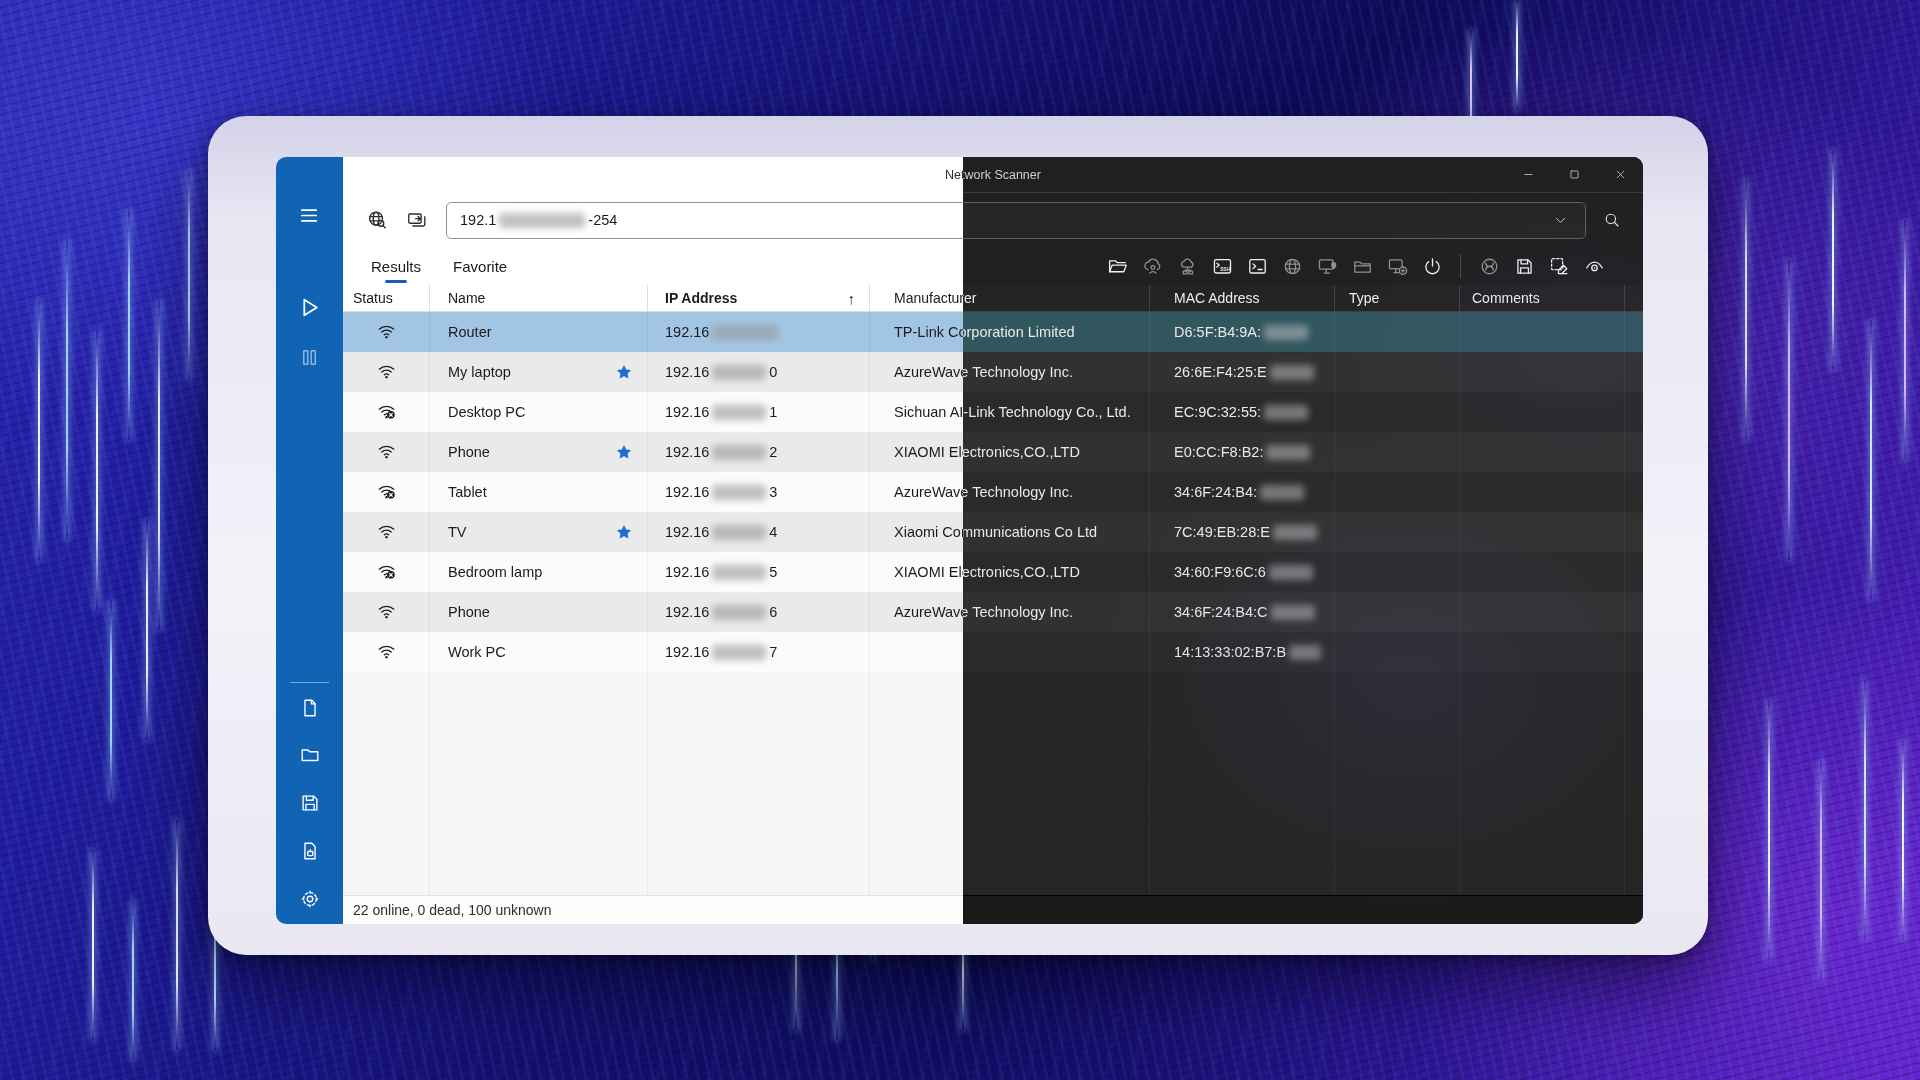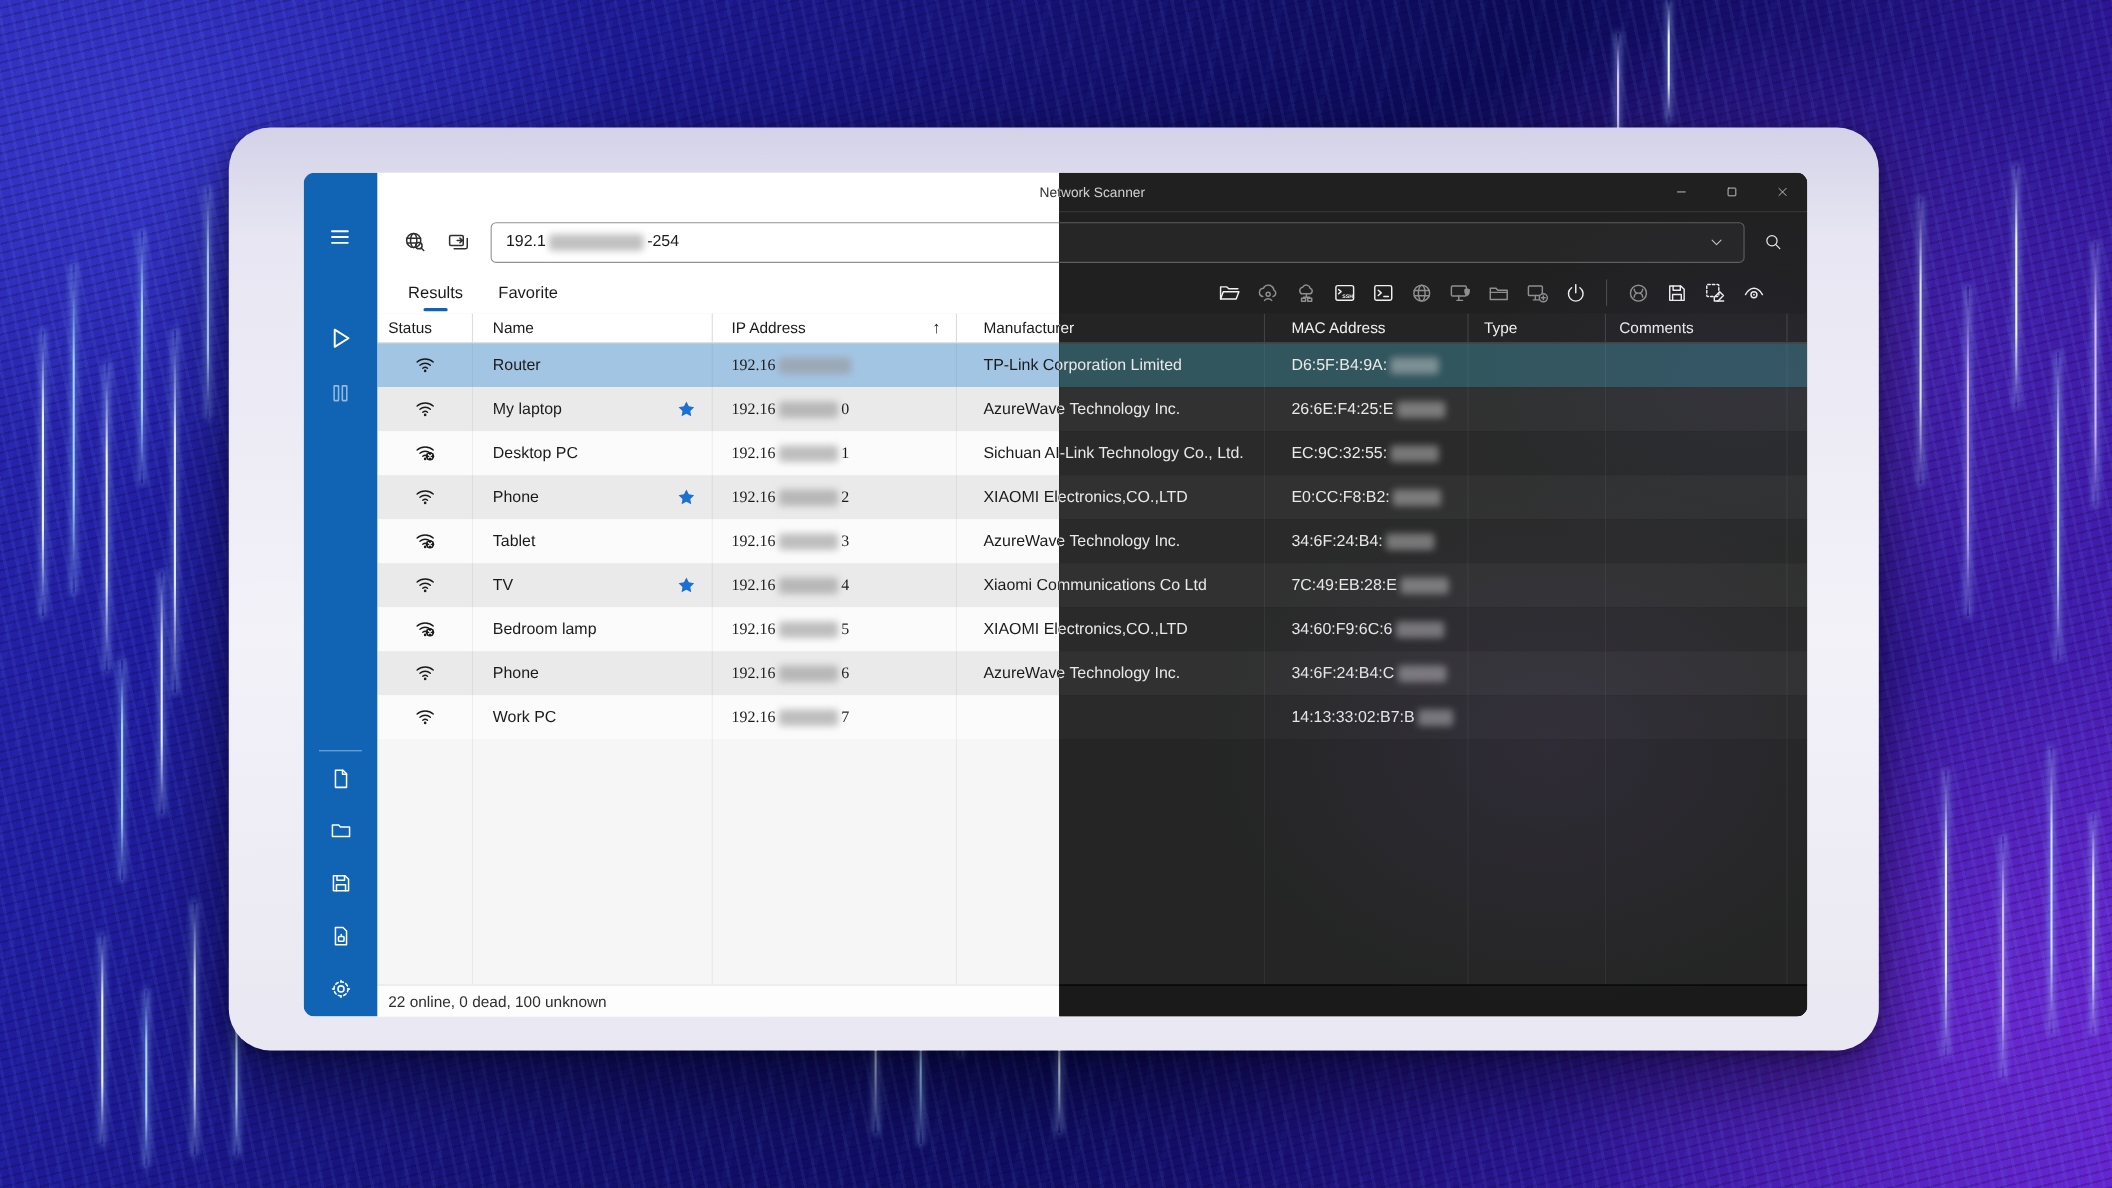--- a/index.html
+++ b/index.html
@@ -102,41 +102,41 @@
   .act-sep { width:1px; height:24px; background:rgba(128,128,128,.45); margin:0 6px; }
 
   
   .grid { flex:1; display:flex; flex-direction:column; overflow:hidden; background:var(--fillerbg); }
   .cols { display:grid; grid-template-columns:87px 218px 222px 280px 185px 125px 165px 1fr; }
   .grid-header { height:27px; flex:none; background:var(--hdrbg); color:var(--hdrtext);
     border-bottom:1px solid var(--hdrline); }
   .hcell { display:flex; align-items:center; font-size:14px; border-right:1px solid var(--hdrline); padding-left:18px; cursor:pointer; overflow:hidden; white-space:nowrap; }
   .hcell:last-child { border-right:none; }
   .hcell.c-status { padding-left:10px; }
-  .hcell.c-ip { padding-left:17px; }
+  .hcell.c-ip { padding-left:17px;font-weight:bold; }
   .hcell.c-manu, .hcell.c-mac { padding-left:24px; }
   .hcell.c-type { padding-left:14px; }
   .hcell.c-comments { padding-left:12px; }
   .sort-arrow { margin-left:auto; margin-right:14px; font-size:15px; color:var(--hdrtext); }
 
   .grid-row { height:40px; flex:none; background:var(--rowbg); color:var(--text); cursor:pointer; }
   .grid-row.alt { background:var(--stripe); }
   .theme-light .grid-row { background:#fbfbfb; }
   .theme-light .grid-row.alt { background:#eaeaea; }
   .theme-dark .grid-row { background:#292a29; }
   .theme-dark .grid-row.alt { background:#303130; }
   .grid-row.selected, .theme-light .grid-row.selected { background:var(--sel); }
   .theme-dark .grid-row.selected { background:var(--sel); }
   .cell { display:flex; align-items:center; border-right:1px solid var(--cellline); overflow:hidden; white-space:nowrap; font-size:14.5px; }
   .cell:last-child { border-right:none; }
   .cell.c-status { justify-content:center; }
   .cell.c-status svg { width:23px; height:20px; }
   .cell.c-name { padding:0 14px 0 18px; }
   .cell.c-name .star { margin-left:auto; width:18px; height:18px; flex:none; }
-  .cell.c-ip { padding-left:17px;font-family:Liberation Serif, serif; }
+  .cell.c-ip { padding-left:17px; }
   .cell.c-manu { padding-left:24px; }
   .cell.c-mac { padding-left:24px; }
   .redact { display:inline-block; height:15px; border-radius:3px; background:var(--redact); filter:blur(3.5px); margin:0 3px; vertical-align:middle; }
   .grid-filler { flex:1; background:var(--fillerbg); }
   .fcell { border-right:1px solid var(--cellline); }
   .fcell:last-child { border-right:none; }
 
   
   .statusbar { height:29px; flex:none; background:var(--statusbg); border-top:1px solid var(--statusline);
     display:flex; align-items:center; padding-left:10px; font-size:14px; color:var(--statustext); }

